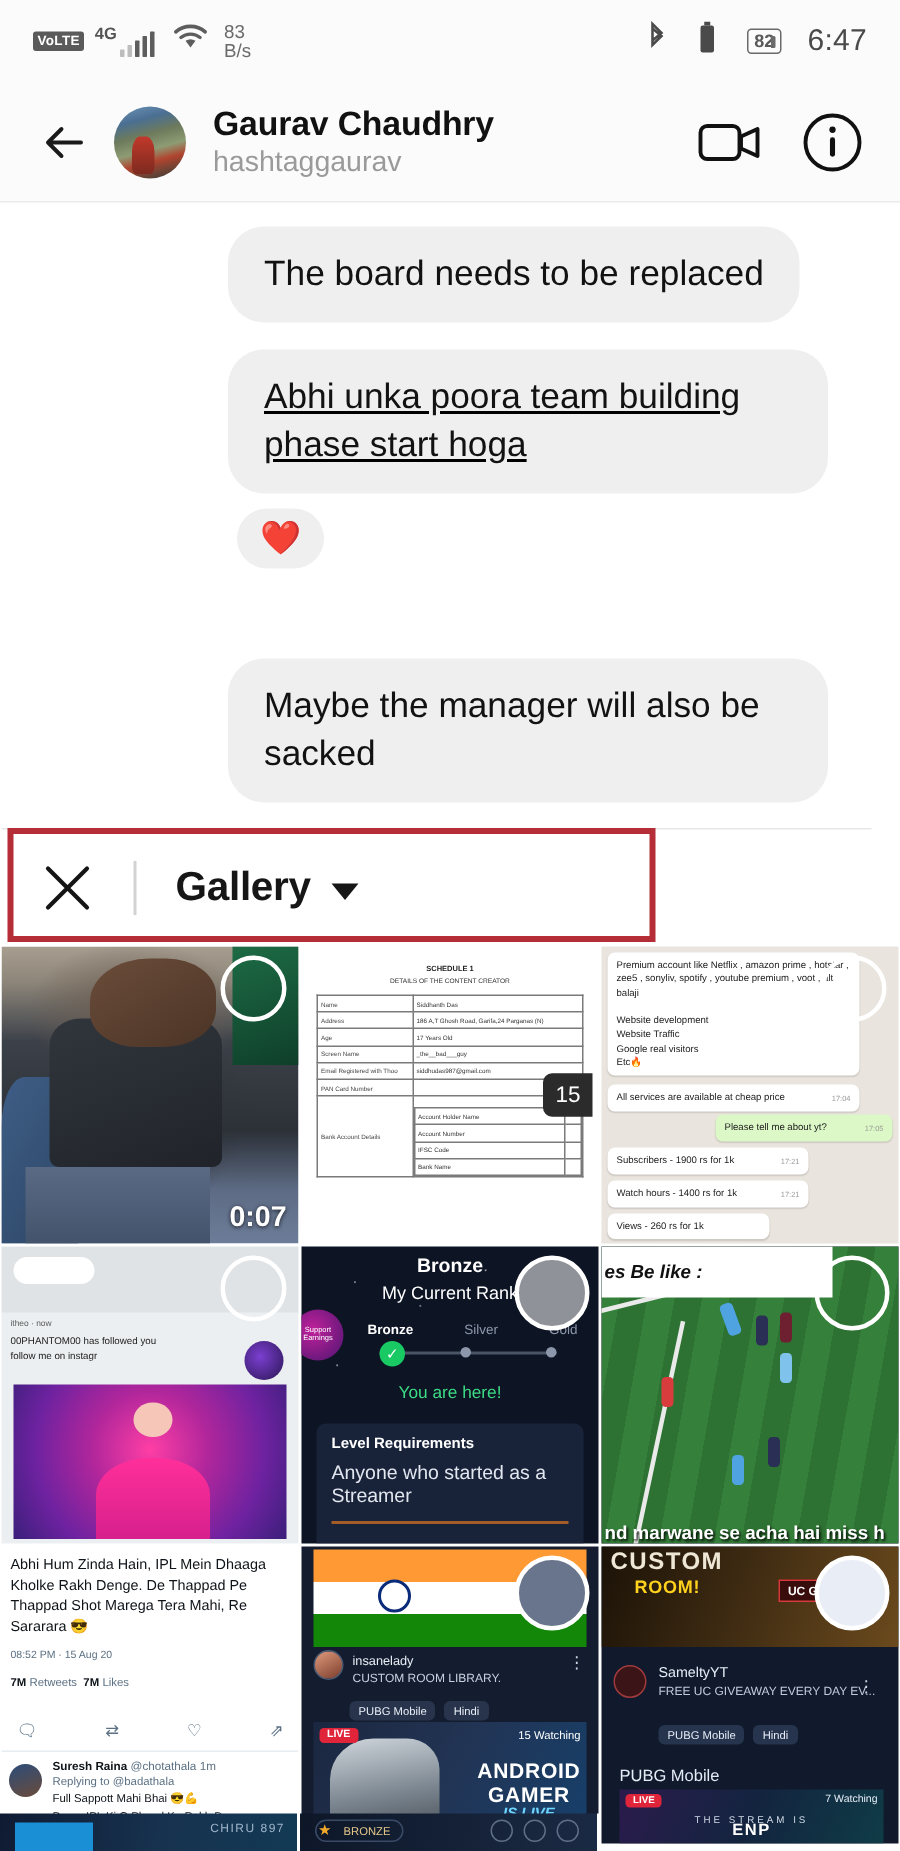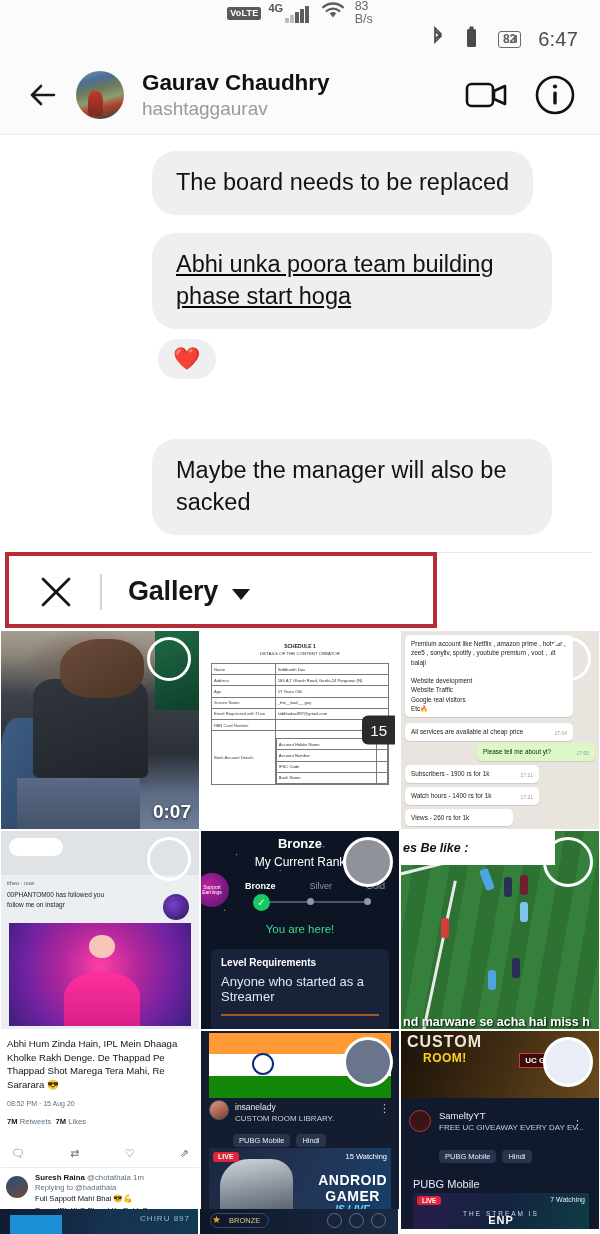--- a/index.html
+++ b/index.html
@@ -11,21 +11,20 @@
   }
   #app { position: relative; width: 600px; height: 1234px; background: #fff; }
 
   
   .statusbar {
     height: 55px; width: 100%;
     background: #fbfbfb;
     display: flex; align-items: center;
     padding: 0 22px;
     color: #4a4a4a;
-    flex-direction: column;
   }
   .sb-left { display: flex; align-items: center; gap: 7px; }
   .sb-right { margin-left: auto; display: flex; align-items: center; gap: 21px; }
   .volte-badge {
     background: #5a5a5a; color: #fff;
     font-size: 9px; font-weight: bold;
     padding: 2px 3px; border-radius: 2px;
     letter-spacing: 0.2px; line-height: 1;
   }
   .sig-wrap { display: flex; align-items: flex-end; gap: 2px; }
@@ -87,21 +86,21 @@
     margin-top: 10px; margin-left: 134px;
     width: 58px; height: 40px; border-radius: 22px;
     background: #efefef; display: flex; align-items: center; justify-content: center;
     font-size: 22px; color: #e0242a;
   }
   .m3 { margin-top: 60px; padding-left: 152px; }
   .seen { text-align: right; color: #9b9b9b; font-size: 20px; padding-right: 24px; margin-top: 16px; }
 
   
   .gallery-bar {
-    position: absolute; left: 12px; top: 552px;
+    position: absolute; left: 1px; top: 552px;
     width: 580px; height: 78px;
     background: #fff; display: flex; align-items: center;
     border-top: 1px solid #e8e8e8;
   }
   .redbox {
     position: absolute; left: 5px; top: 552px;
     width: 432px; height: 76px;
     border: 4px solid #b52d36; pointer-events: none; z-index: 6;
   }
   .gb-close { width: 44px; height: 44px; margin-left: 22px; position: relative; flex:none;}

